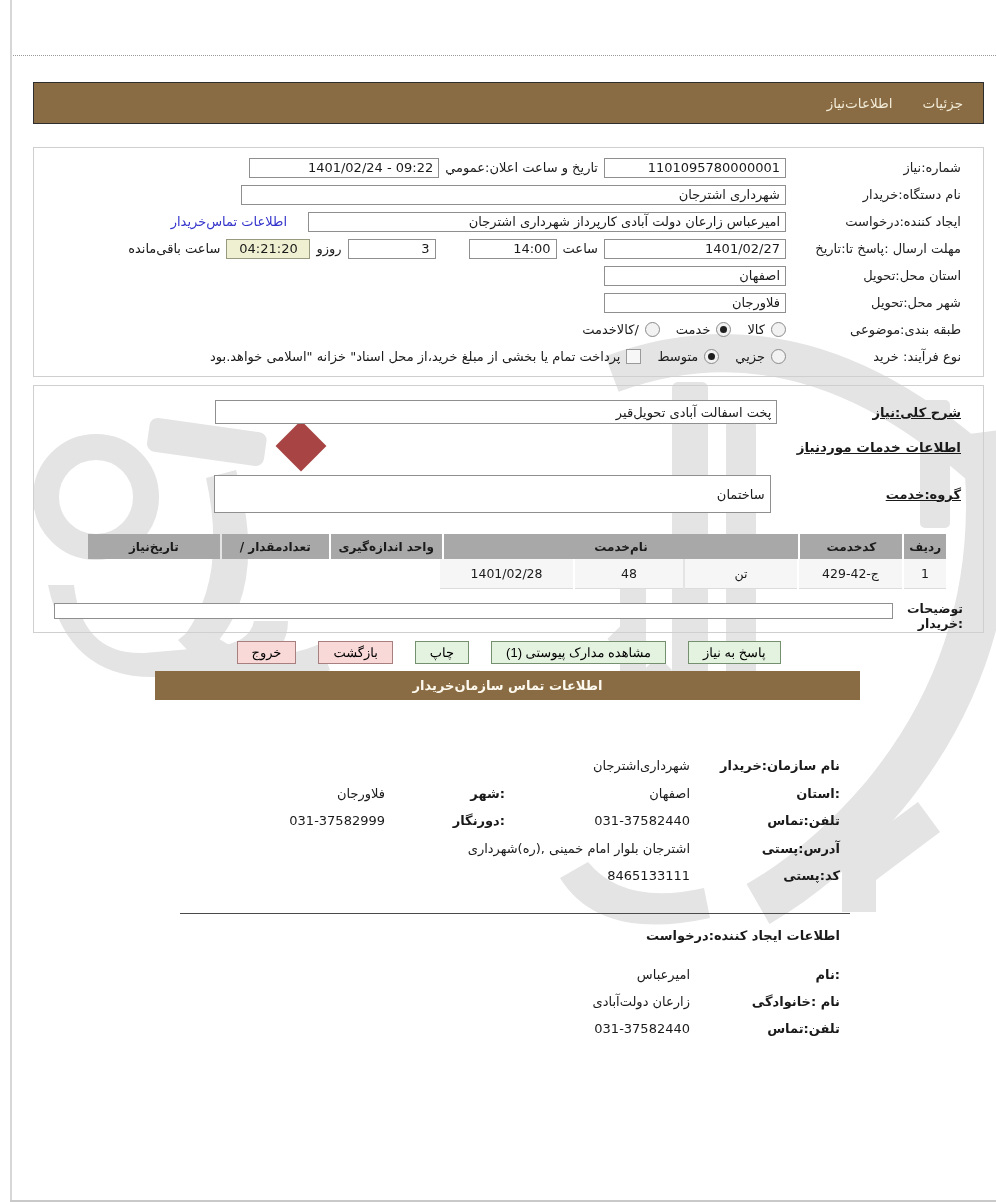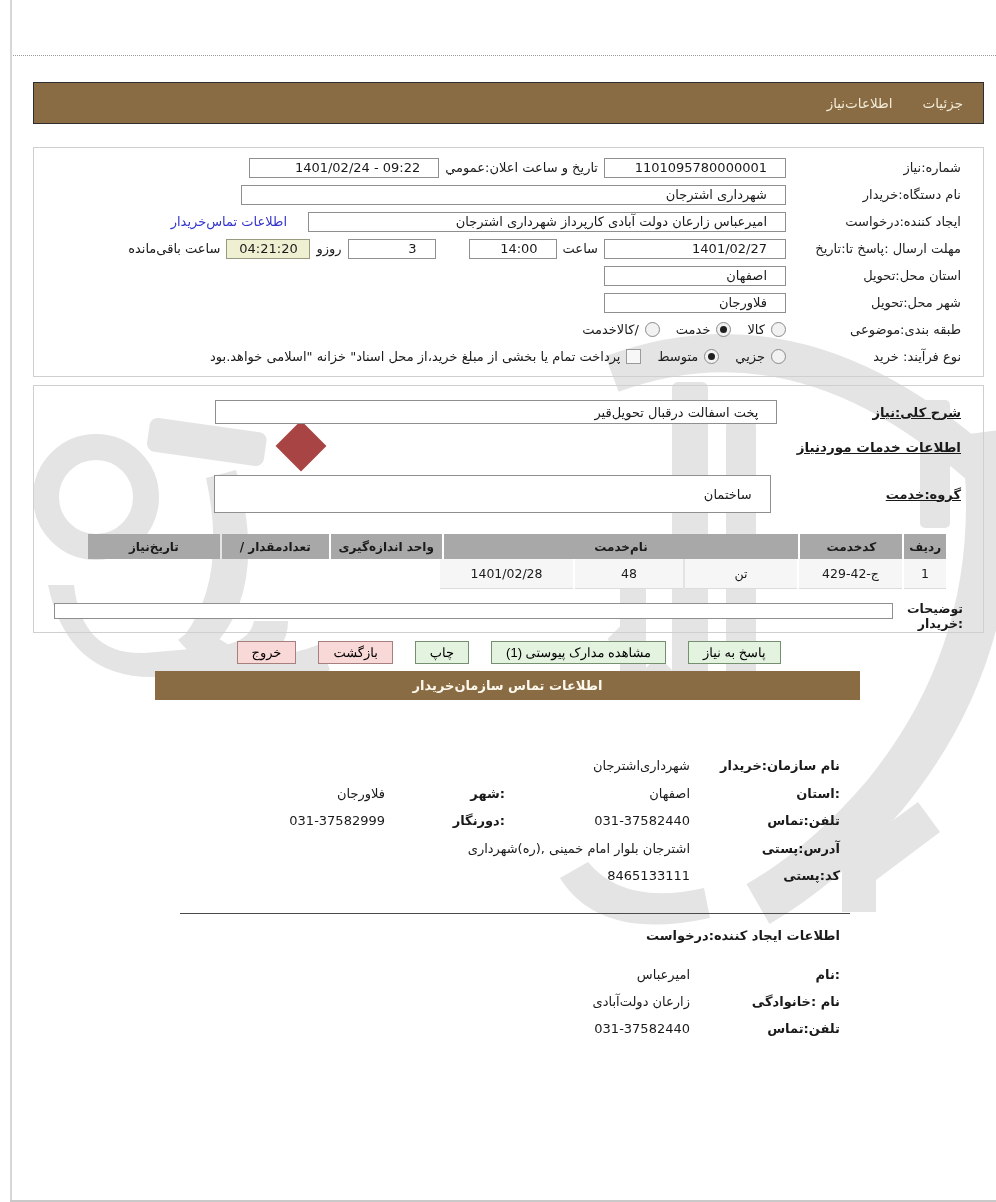--- a/index.html
+++ b/index.html
@@ -27,21 +27,21 @@
     left:33px;width:951px;box-sizing:border-box;
     border:1px solid #cfcfcf;background:transparent;
   }
   #sec1{top:147px;height:230px;}
   #sec2{top:385px;height:248px;}
   .frow{display:flex;align-items:center;height:27px;padding:0 22px;}
   .frow:first-child{margin-top:6px;}
   .flabel{width:175px;flex:none;color:#222;}
   .input{
     border:1px solid #8f8f8f;background:#fff;height:20px;box-sizing:border-box;
-    display:flex;align-items:center;padding:0 18px;font-size:13px;overflow:hidden;white-space:nowrap;
+    display:flex;align-items:center;padding:0 5px;font-size:13px;overflow:hidden;white-space:nowrap;
   }
   .w182{width:182px;} .w190{width:190px;} .w88{width:88px;}
   .w545{width:545px;} .w478{width:478px;}
   .ltr{direction:ltr;unicode-bidi:isolate;}
   .link{color:#3333cc;margin-right:21px;cursor:pointer;}
   .countdown{background:#efefd2;border:1px solid #99997f;width:84px;justify-content:center;}
   .sp85{margin-right:85px;} .sp33{margin-right:33px;}
   .mini-label{margin:0 6px;flex:none;}
   .radio{width:13px;height:13px;border-radius:50%;border:1px solid #8a8a8a;background:#f2f2f2;display:inline-block;position:relative;flex:none;}
   .radio.checked::after{content:"";position:absolute;inset:3px;border-radius:50%;background:#1f1f1f;}
@@ -199,21 +199,21 @@
     <span class="opt">
       <span class="checkbox"></span>
       <span>پرداخت تمام یا بخشی از مبلغ خرید،از محل اسناد" خزانه "اسلامی خواهد.بود</span>
     </span>
   </div>
 </div>
 
 <div class="layer section" id="sec2">
   <div class="s2row" id="desc-row">
     <span class="bold">شرح کلی:نیاز</span>
-    <span class="input">پخت اسفالت درقبال تحویل‌قیر</span>
+    <span class="input">پخت اسفالت آبادی تحویل‌قیر</span>
   </div>
   <div class="s2row bold" id="svc-heading">اطلاعات خدمات موردنیاز</div>
   <div class="s2row" id="group-row">
     <span class="bold">گروه:خدمت</span>
     <span class="input">ساختمان</span>
   </div>
   <div class="tbl">
     <div class="tr">
       <span class="th c0">ردیف</span>
       <span class="th c1">کدخدمت</span>

